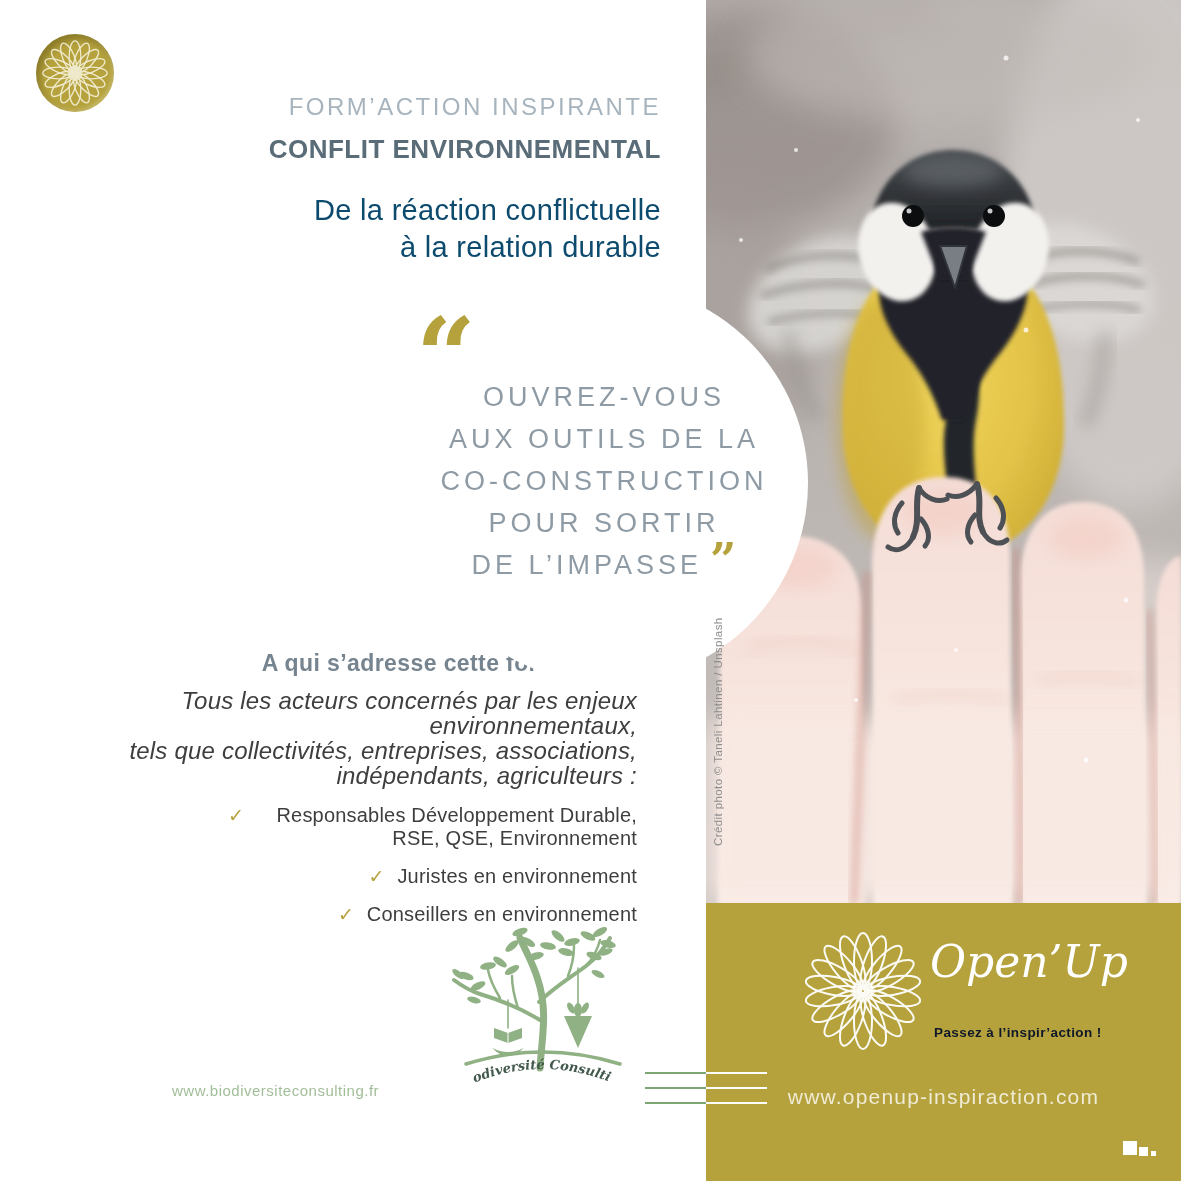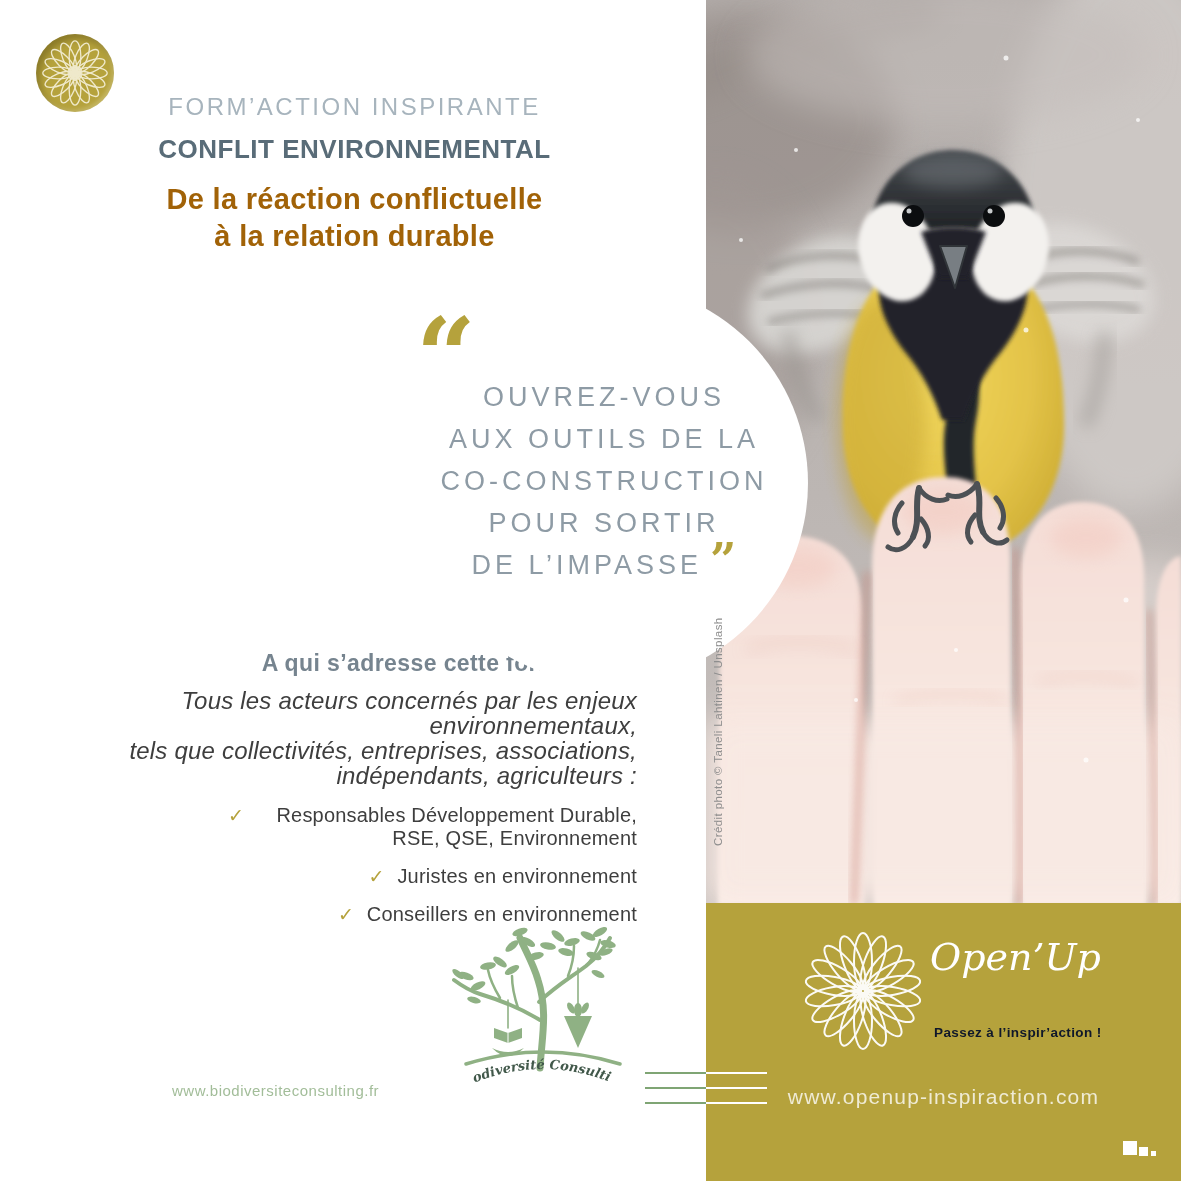--- a/index.html
+++ b/index.html
@@ -9,24 +9,24 @@
   *{margin:0;padding:0;box-sizing:border-box;}
   body{background:#e8e8e8;font-family:"Liberation Sans",sans-serif;}
   .page{position:relative;width:1181px;height:1181px;background:#ffffff;overflow:hidden;margin:0 auto;}
 
   
   .brand-circle{position:absolute;left:36px;top:34px;width:78px;height:78px;border-radius:50%;
     background:var(--gold,#b5a23c);box-shadow:inset 4px 5px 7px rgba(60,50,5,.35), inset -2px -2px 4px rgba(255,255,240,.25);}
   .brand-circle svg{position:absolute;inset:0;}
 
   
-  .header-block{position:absolute;top:94px;right:544px;width:565px;text-align:center;}
+  .header-block{position:absolute;top:94px;right:520px;width:565px;text-align:right;}
   .eyebrow{font-size:24px;line-height:26px;letter-spacing:2.5px;color:var(--light_slate,#a7b4bd);font-weight:400;margin-bottom:9px;}
   .title{font-size:26px;line-height:40px;letter-spacing:.5px;color:var(--slate,#596c78);font-weight:700;}
-  .subtitle{font-size:29px;line-height:37px;color:#a16207;font-weight:700;margin-top:12px;white-space:pre-line;letter-spacing:.3px;}
+  .subtitle{font-size:29px;line-height:37px;color:#0c4a6e;font-weight:400;margin-top:23px;white-space:pre-line;letter-spacing:.3px;}
 
   
   .photo{position:absolute;left:706px;top:0;width:475px;height:903px;z-index:1;}
   .white-circle{position:absolute;left:408px;top:283px;width:400px;height:400px;border-radius:50%;background:#fff;z-index:2;}
 
   
   .quote-open{position:absolute;left:416px;top:305px;z-index:3;font-family:"DejaVu Serif",serif;font-weight:700;
     font-size:104px;line-height:1;color:var(--gold,#b5a23c);}
   .quote-text{position:absolute;left:408px;top:376px;width:392px;z-index:3;text-align:center;
     font-size:27px;line-height:42px;letter-spacing:4px;color:var(--quote,#8e9ba5);font-weight:400;}
@@ -53,21 +53,21 @@
   
   .trio{position:absolute;left:645px;top:1072px;z-index:6;}
   .trio .row{display:flex;height:2px;margin-bottom:13px;}
   .trio .seg-green{width:61px;height:2px;background:#7fa574;}
   .trio .seg-white{width:61px;height:2px;background:#ffffff;}
 
   
   .gold-panel{position:absolute;left:706px;top:903px;width:475px;height:278px;background:var(--gold,#b5a23c);z-index:2;}
   .panel-flower{position:absolute;left:95px;top:26px;width:124px;height:124px;}
   .openup-brand{position:absolute;left:224px;top:30px;font-family:"DejaVu Serif",serif;font-style:italic;
-    font-size:38px;line-height:1.3;color:#ffffff;font-weight:400;}
+    font-size:44px;line-height:1.3;color:#ffffff;font-weight:400;}
   .openup-tagline{position:absolute;left:228px;top:122px;font-size:13.5px;font-weight:700;color:#0f172a;letter-spacing:.4px;}
   .site-right{position:absolute;left:0;top:182px;width:475px;text-align:center;font-size:21px;letter-spacing:1.2px;
     color:rgba(255,255,255,.78);text-decoration:none;display:block;}
   .sq{position:absolute;background:#ffffff;}
   .sq1{left:417px;top:238px;width:14px;height:14px;}
   .sq2{left:433px;top:244px;width:9px;height:9px;}
   .sq3{left:445px;top:248px;width:5px;height:5px;}
 </style>
 </head>
 <body>

